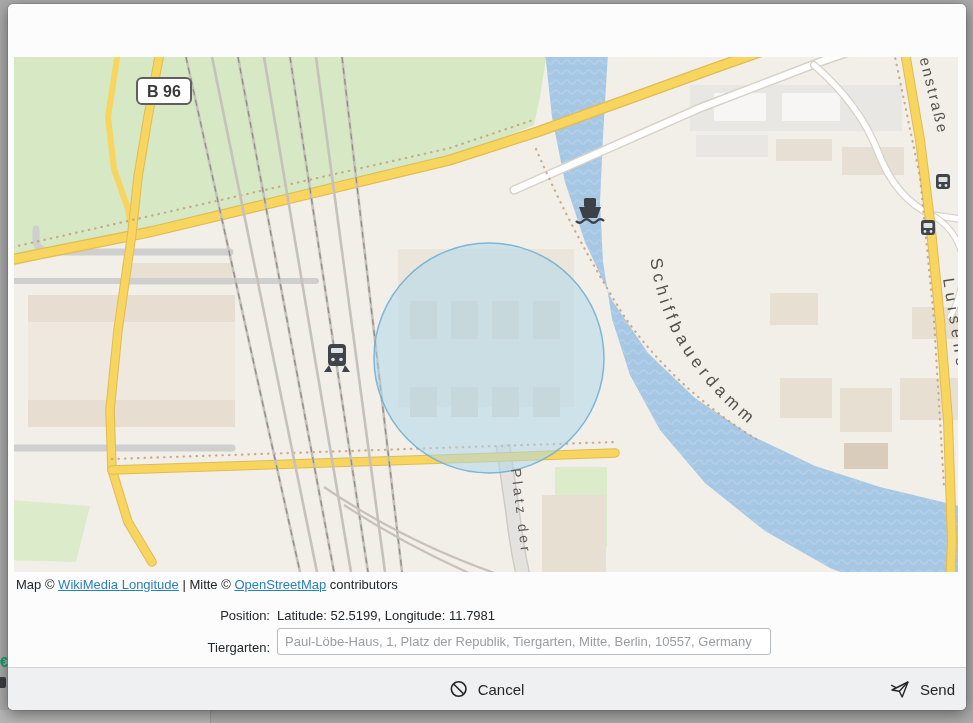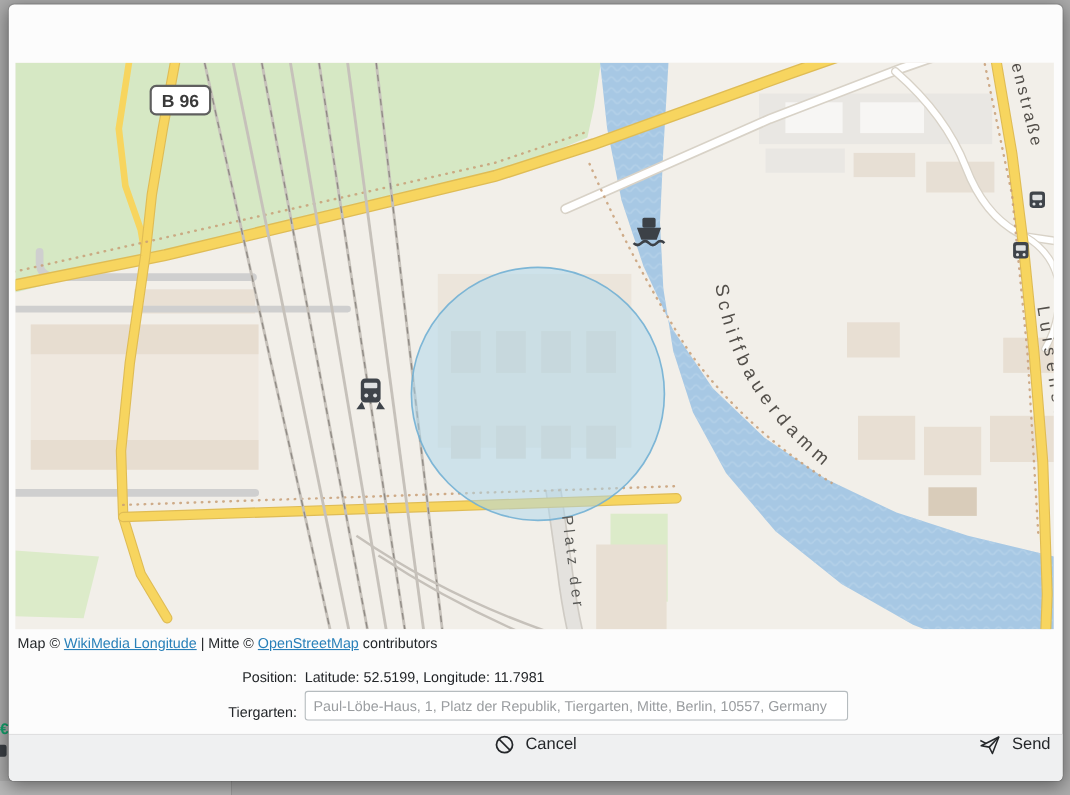--- a/index.html
+++ b/index.html
@@ -42,21 +42,21 @@
   .row .lbl{width:262px;text-align:right;flex:0 0 auto;}
   .row .val{margin-left:7px;}
   .row-pos{top:599px;height:20px;}
   .row-desc{top:620px;height:31px;}
   .desc-input{box-sizing:border-box;margin-left:7px;width:494px;height:27px;border:1px solid #b6bcbf;border-radius:3px;
     background:#fff;padding:12px 7px;font:13px "Liberation Sans",sans-serif;color:#232629;outline:none;}
   .desc-input::placeholder{color:#9a9da0;opacity:1;}
   
   .ftr{position:absolute;left:0;top:663px;width:958px;height:43px;background:#eff0f1;border-top:1px solid #d2d3d4;
     box-sizing:border-box;border-radius:0 0 5px 5px;}
-  .btn{display:flex;gap:10px;font-size:15px;color:#232629;cursor:pointer;height:42px;}
+  .btn{display:flex;align-items:center;gap:10px;font-size:15px;color:#232629;cursor:pointer;height:42px;}
   .btn-cancel{position:absolute;left:50%;transform:translateX(-50%);top:0;}
   .btn-send{position:absolute;right:11px;top:0;}
 </style>
 </head>
 <body>
 
 <div class="understrip">
   <div class="left"></div>
   <div class="divider"></div>
   <div class="right"></div>

